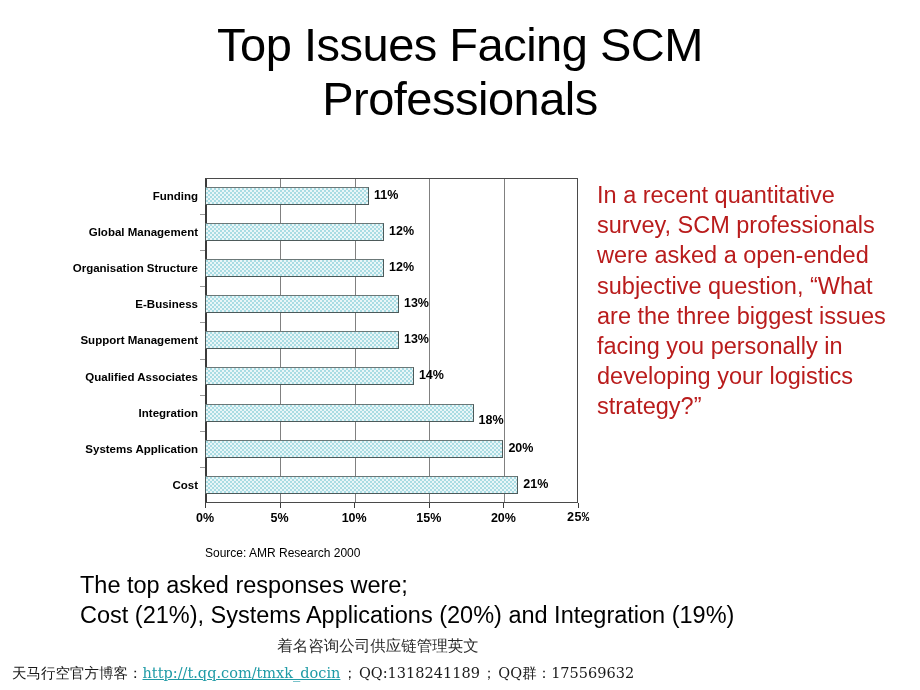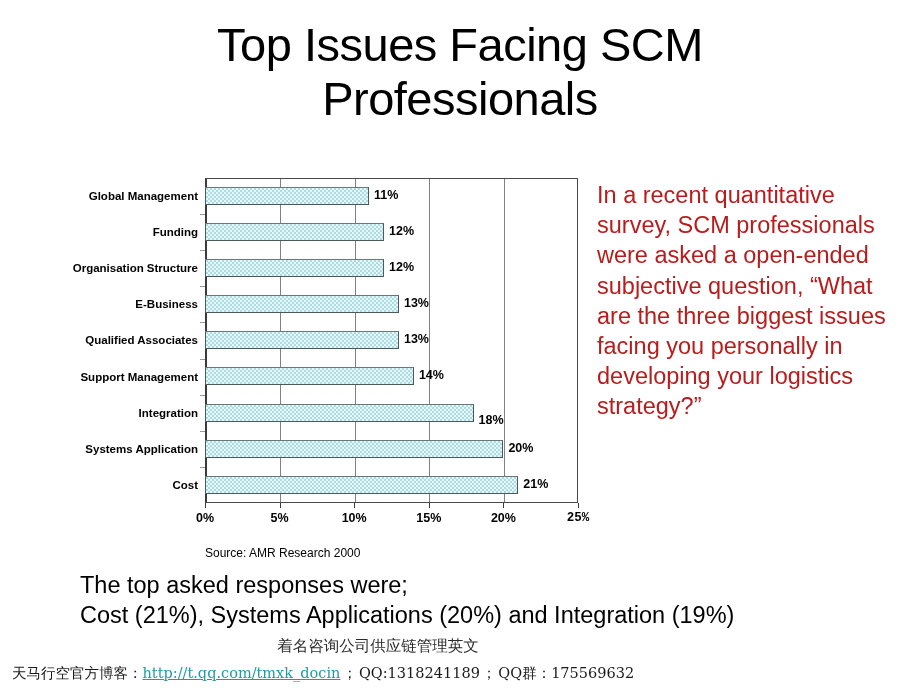--- a/index.html
+++ b/index.html
@@ -232,36 +232,36 @@
 
 <div id="slide-title">
   <span class="tline">Top Issues Facing SCM</span>
   <span class="tline">Professionals</span>
 </div>
 
 <div id="chart-figure">
 
   <div id="cat-labels">
       <div class="cat-row">
+        <span>Funding</span>
+      </div>
+      <div class="cat-row">
         <span>Global Management</span>
       </div>
       <div class="cat-row">
-        <span>Funding</span>
-      </div>
-      <div class="cat-row">
         <span>Organisation Structure</span>
       </div>
       <div class="cat-row">
         <span>E-Business</span>
       </div>
       <div class="cat-row">
+        <span>Support Management</span>
+      </div>
+      <div class="cat-row">
         <span>Qualified Associates</span>
-      </div>
-      <div class="cat-row">
-        <span>Support Management</span>
       </div>
       <div class="cat-row">
         <span>Integration</span>
       </div>
       <div class="cat-row">
         <span>Systems Application</span>
       </div>
       <div class="cat-row">
         <span>Cost</span>
       </div>

